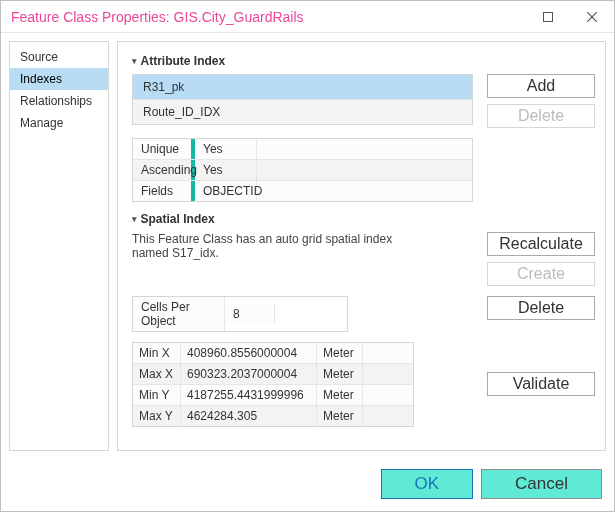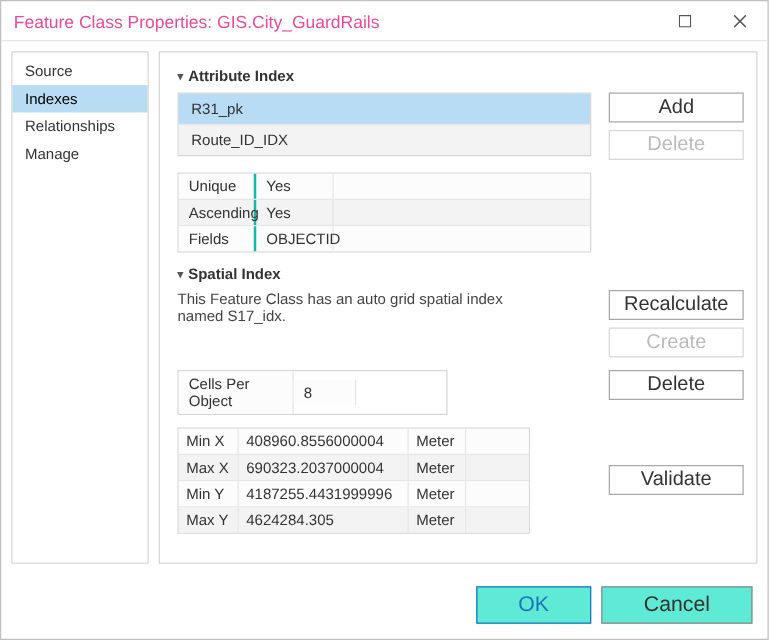--- a/index.html
+++ b/index.html
@@ -38,21 +38,21 @@
     }
 
     .content {
       flex: 1;
       display: flex;
       padding: 8px 8px 8px 8px;
       gap: 8px;
       min-height: 0;
     }
     .sidebar {
-      width: 110px;
+      width: 100px;
       border: 1px solid #d6d6d6;
       padding-top: 4px;
     }
     .sidebar-item {
       padding: 4px 10px;
       cursor: default;
     }
     .sidebar-item.selected {
       background: #b7dcf4;
       color: #000;
@@ -123,21 +123,21 @@
     .kvgrid .kvrow {
       display: flex;
       border-bottom: 1px solid #e6e6e6;
     }
     .kvgrid .kvrow:last-child { border-bottom: none; }
     .kvgrid .kvrow:nth-child(odd) { background: #fcfcfc; }
     .kvgrid .kvrow:nth-child(even) { background: #f3f3f3; }
     .kvgrid .k {
       width: 62px;
       padding: 3px 8px;
-      border-right: 2px solid #14b8a6;
+      border-right: 4px solid #14b8a6;
     }
     .kvgrid .v {
       width: 62px;
       padding: 3px 8px;
       border-right: 1px solid #e6e6e6;
     }
     .kvgrid .rest { flex: 1; }
 
     .descr {
       font-size: 12px;

